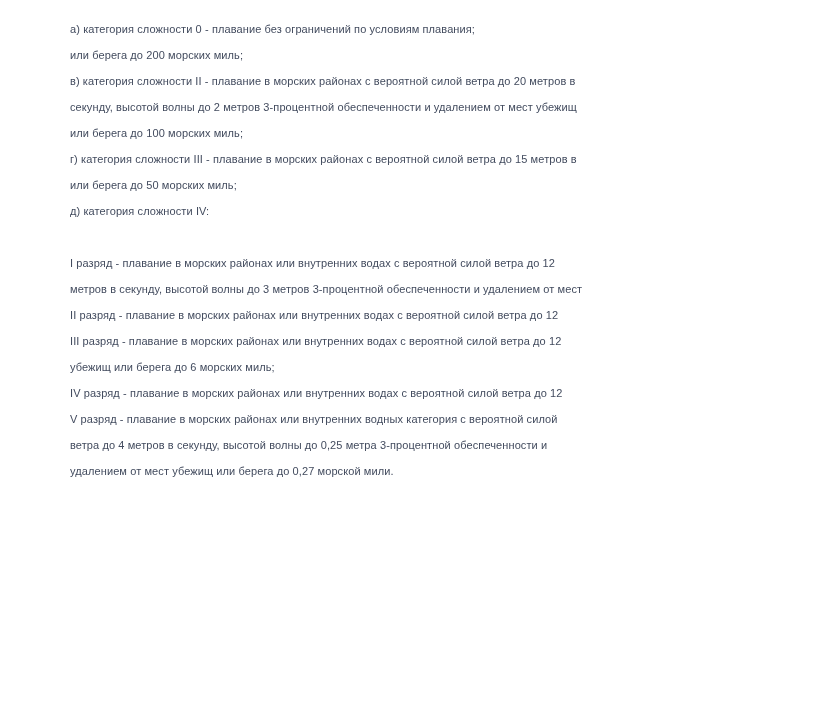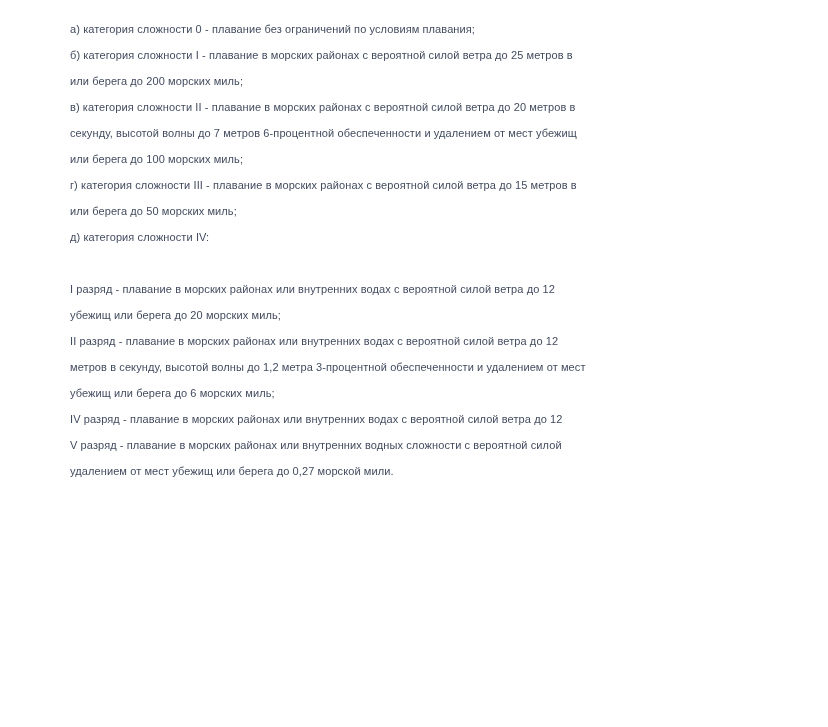--- a/index.html
+++ b/index.html
@@ -36,57 +36,57 @@
 </head>
 <body style="background: rgb(255, 255, 255); color: rgb(66, 75, 94);">
 
 <div class="doc">
 
   <p class="para">
     <span class="line">а) категория сложности 0 - плавание без ограничений по условиям плавания;</span>
   </p>
 
   <p class="para">
-    <span class="line">б) категория сложности I - плавание в морских районах с вероятной силой ветра до 25 метров в</span>
     <span class="line">или берега до 200 морских миль;</span>
   </p>
 
   <p class="para">
     <span class="line">в) категория сложности II - плавание в морских районах с вероятной силой ветра до 20 метров в</span>
-    <span class="line">секунду, высотой волны до 7 метров 6-процентной обеспеченности и удалением от мест убежищ</span>
+    <span class="line">секунду, высотой волны до 2 метров 3-процентной обеспеченности и удалением от мест убежищ</span>
     <span class="line">или берега до 100 морских миль;</span>
   </p>
 
   <p class="para">
     <span class="line">г) категория сложности III - плавание в морских районах с вероятной силой ветра до 15 метров в</span>
     <span class="line">или берега до 50 морских миль;</span>
   </p>
 
   <p class="para">
     <span class="line">д) категория сложности IV:</span>
   </p>
 
   <div class="blank-line"></div>
 
   <p class="para">
     <span class="line">I разряд - плавание в морских районах или внутренних водах с вероятной силой ветра до 12</span>
-    <span class="line">убежищ или берега до 20 морских миль;</span>
+    <span class="line">метров в секунду, высотой волны до 3 метров 3-процентной обеспеченности и удалением от мест</span>
   </p>
 
   <p class="para">
     <span class="line">II разряд - плавание в морских районах или внутренних водах с вероятной силой ветра до 12</span>
   </p>
 
   <p class="para">
-    <span class="line">метров в секунду, высотой волны до 1,2 метра 3-процентной обеспеченности и удалением от мест</span>
+    <span class="line">III разряд - плавание в морских районах или внутренних водах с вероятной силой ветра до 12</span>
     <span class="line">убежищ или берега до 6 морских миль;</span>
   </p>
 
   <p class="para">
     <span class="line">IV разряд - плавание в морских районах или внутренних водах с вероятной силой ветра до 12</span>
   </p>
 
   <p class="para">
-    <span class="line">V разряд - плавание в морских районах или внутренних водных сложности с вероятной силой</span>
+    <span class="line">V разряд - плавание в морских районах или внутренних водных категория с вероятной силой</span>
+    <span class="line">ветра до 4 метров в секунду, высотой волны до 0,25 метра 3-процентной обеспеченности и</span>
     <span class="line">удалением от мест убежищ или берега до 0,27 морской мили.</span>
   </p>
 
 </div>
 
 </body></html>

